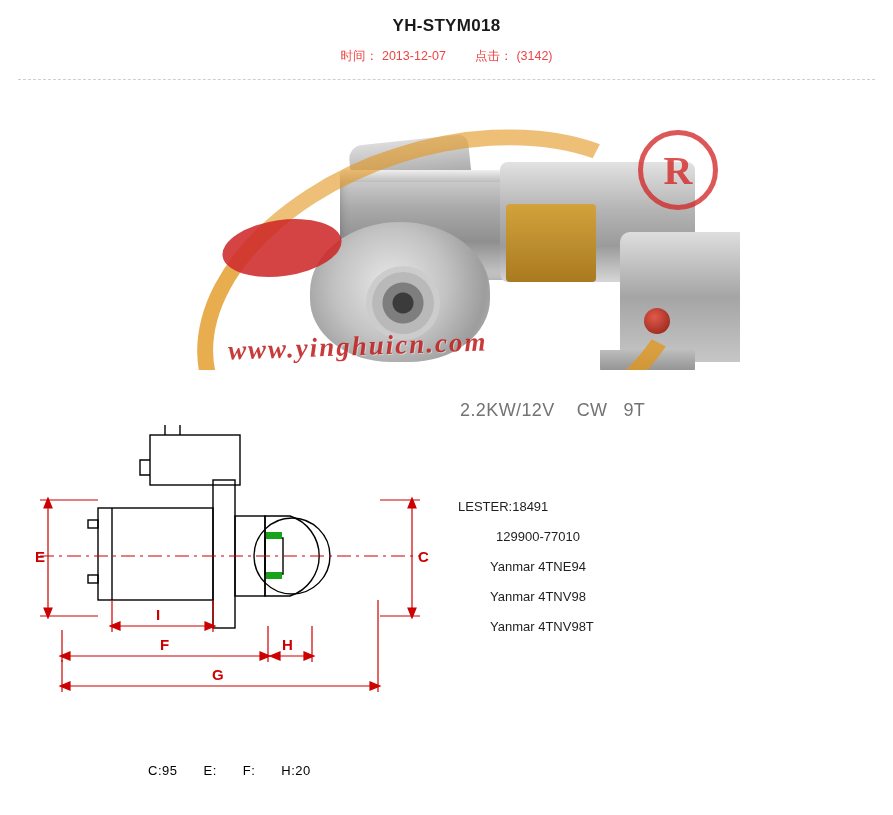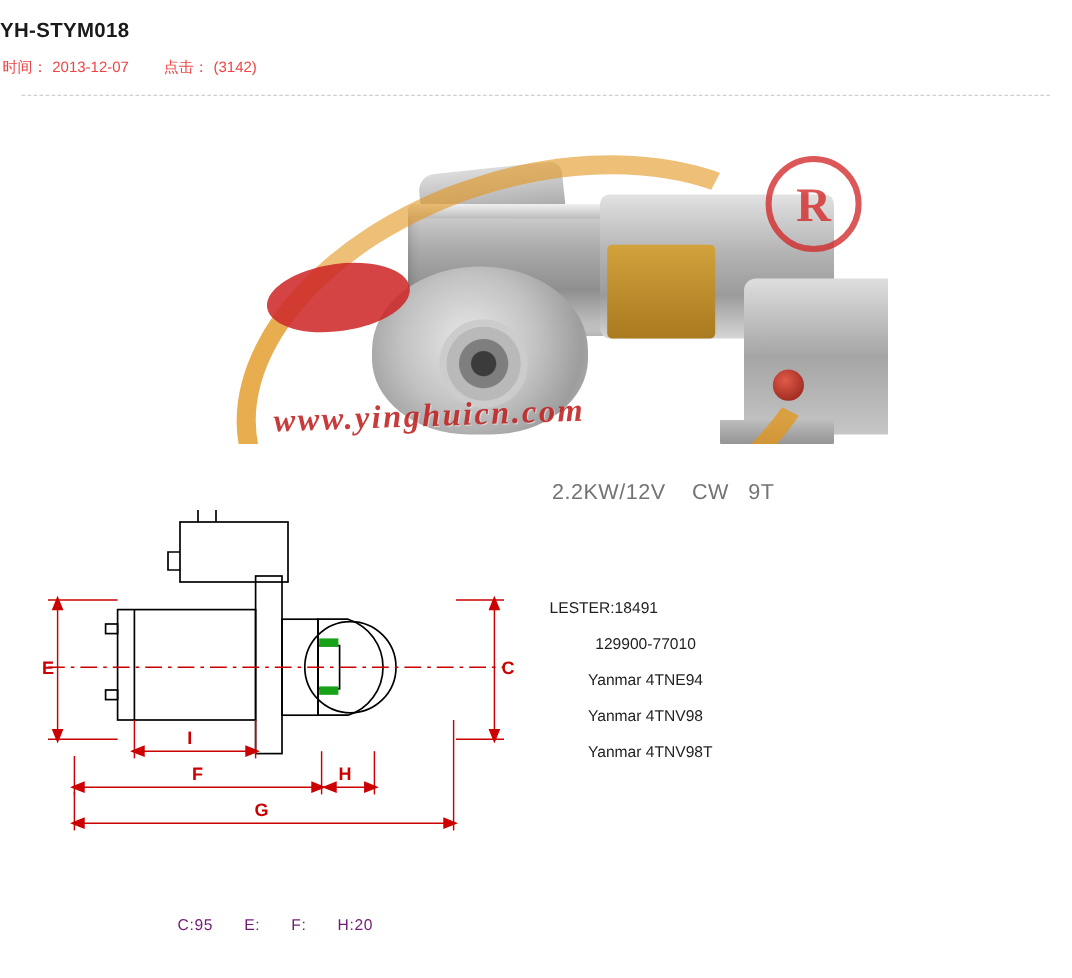--- a/index.html
+++ b/index.html
@@ -17,21 +17,21 @@
   }
   .page {
     position: relative;
     width: 893px;
     height: 815px;
   }
   
   .header {
     width: 893px;
     padding-top: 16px;
-    text-align: left;
+    text-align: center;
   }
   .product-title {
     font-size: 17px;
     font-weight: bold;
     color: #1a1a1a;
     letter-spacing: 0.3px;
   }
   .meta-line {
     margin-top: 12px;
     font-size: 12.5px;
@@ -214,21 +214,21 @@
   .oem-b { position:absolute; left:198px; }
   .oem-c { position:absolute; left:348px; }
   .indent1 { padding-left: 38px; }
   .indent2 { padding-left: 32px; }
 
   
   .dim-note {
     position: absolute;
     left: 148px; top: 763px;
     font-size: 13px;
-    color: #701a75;
+    color: #000000;
     letter-spacing: 0.5px;
   }
   .dim-note span { margin-right: 26px; }
   .dim-note span:last-child { margin-right: 0; }
 
   
   .drawing {
     position: absolute;
     left: 20px; top: 420px;
     width: 430px; height: 300px;

